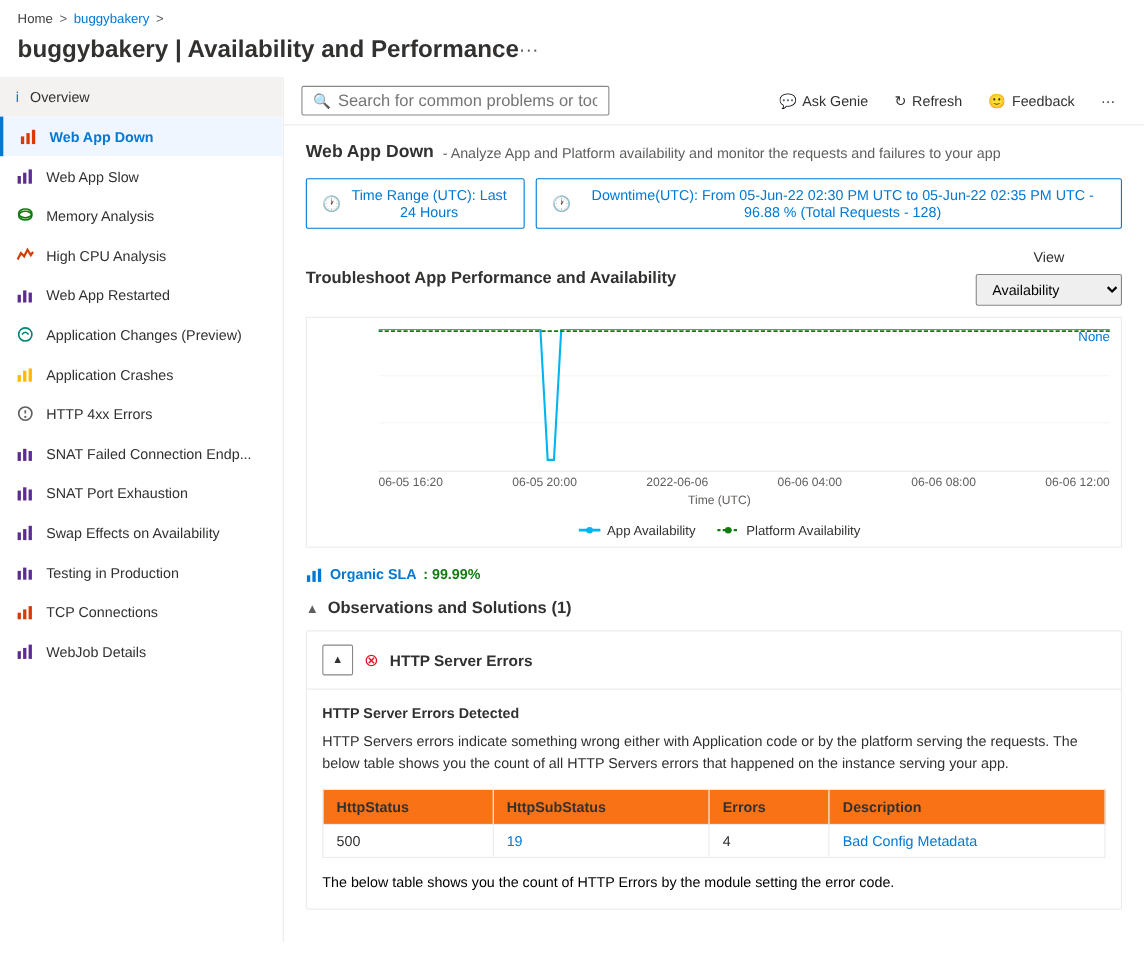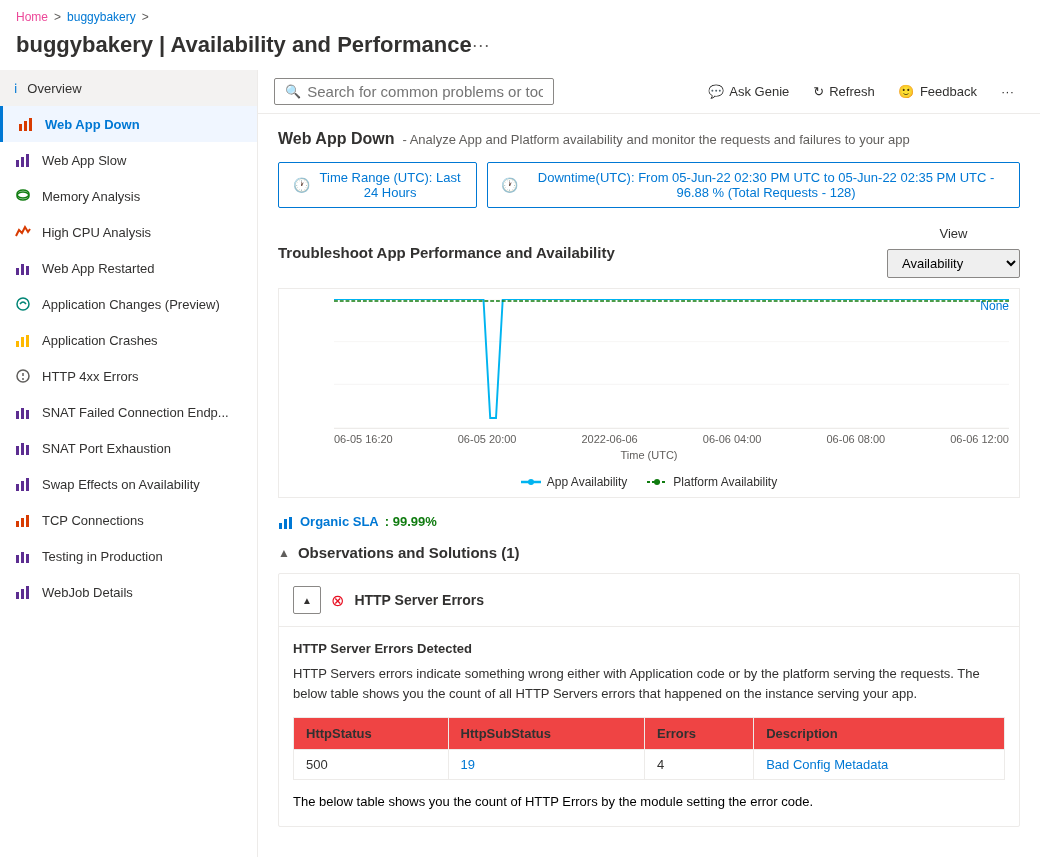--- a/index.html
+++ b/index.html
@@ -47,21 +47,21 @@
     .filter-row { display: flex; gap: 10px; margin-bottom: 18px; }
     .filter-btn { display: flex; align-items: center; gap: 8px; border: 1px solid #0078d4; color: #0078d4; padding: 7px 14px; border-radius: 2px; cursor: pointer; font-size: 13px; background: #fff; }
 
     
     .troubleshoot-header { display: flex; align-items: center; justify-content: space-between; margin-bottom: 10px; }
     .troubleshoot-title { font-size: 15px; font-weight: 600; }
     .view-select { display: flex; align-items: center; gap: 8px; flex-direction: column; }
     .view-select select { border: 1px solid #8a8886; padding: 5px 10px; font-size: 13px; border-radius: 2px; outline: none; }
 
     
-    .chart-container { border: 1px solid #edebe9; padding: 10px 0 0 0; margin-bottom: 16px; position: relative; }
+    .chart-container { border: 1px solid #edebe9; padding: 10px 0 0 10px; margin-bottom: 16px; position: relative; }
     .chart-y-labels { position: absolute; left: 8px; top: 10px; display: flex; flex-direction: column; justify-content: space-between; height: 130px; font-size: 11px; color: #605e5c; }
     .chart-area { margin-left: 55px; margin-right: 10px; height: 130px; position: relative; border-bottom: 1px solid #edebe9; }
     .chart-svg { width: 100%; height: 100%; }
     .chart-x-labels { display: flex; justify-content: space-between; margin-left: 55px; margin-right: 10px; padding: 4px 0; font-size: 11px; color: #605e5c; }
     .chart-x-title { text-align: center; font-size: 11px; color: #605e5c; margin-bottom: 6px; }
     .chart-none { position: absolute; right: 10px; top: 0; font-size: 12px; color: #0078d4; cursor: pointer; }
     .chart-legend { display: flex; align-items: center; gap: 20px; justify-content: center; padding: 8px 0; font-size: 12px; }
     .legend-item { display: flex; align-items: center; gap: 6px; }
 
     
@@ -76,36 +76,36 @@
     .error-card-header { display: flex; align-items: center; gap: 10px; padding: 12px 14px; border-bottom: 1px solid #edebe9; }
     .error-card-toggle { width: 28px; height: 28px; border: 1px solid #8a8886; display: flex; align-items: center; justify-content: center; cursor: pointer; border-radius: 2px; }
     .error-icon { color: #e81123; font-size: 16px; }
     .error-title { font-size: 14px; font-weight: 600; }
     .error-card-body { padding: 14px; }
     .error-detected { font-size: 13px; font-weight: 600; margin-bottom: 8px; }
     .error-desc { font-size: 13px; color: #323130; line-height: 1.5; margin-bottom: 14px; }
 
     
     .data-table { width: 100%; border-collapse: collapse; font-size: 13px; }
-    .data-table th { background: #ef4444; padding: 8px 12px; text-align: left; font-weight: 600; border: 1px solid #edebe9; }
+    .data-table th { background: #f97316; padding: 8px 12px; text-align: left; font-weight: 600; border: 1px solid #edebe9; }
     .data-table td { padding: 7px 12px; border: 1px solid #edebe9; }
     .data-table .link { color: #0078d4; cursor: pointer; }
 
     .bottom-text { font-size: 13px; color: #000000; margin-top: 12px; line-height: 1.5; }
 
     
     ::-webkit-scrollbar { width: 6px; }
     ::-webkit-scrollbar-track { background: #f1f1f1; }
     ::-webkit-scrollbar-thumb { background: #c8c6c4; border-radius: 3px; }
   </style>
 </head>
 <body>
 
 <div class="breadcrumb">
-  <span style="cursor:pointer;color:#ec4899;">Home</span>
+  <span style="cursor:pointer;color:#404040;">Home</span>
   <span style="color:#605e5c;">&gt;</span>
   <span style="cursor:pointer;color:#0078d4;">buggybakery</span>
   <span style="color:#605e5c;">&gt;</span>
 </div>
 
 <div class="page-title">
   <h1>buggybakery | Availability and Performance</h1>
   <span class="ellipsis">···</span>
 </div>
 
@@ -228,39 +228,39 @@
         <svg width="16" height="16" viewBox="0 0 16 16">
             <rect x="1" y="8" width="3" height="7" fill="#5c2d91"></rect>
             <rect x="6" y="5" width="3" height="10" fill="#5c2d91"></rect>
             <rect x="11" y="2" width="3" height="13" fill="#5c2d91"></rect>
           </svg>
       </span>
       <span>Swap Effects on Availability</span>
     </div>
 
     <div class="sidebar-item">
+      <span class="icon icon-purple">
+        <svg width="16" height="16" viewBox="0 0 16 16">
+            <rect x="1" y="7" width="3" height="8" fill="#5c2d91"></rect>
+            <rect x="6" y="4" width="3" height="11" fill="#5c2d91"></rect>
+            <rect x="11" y="6" width="3" height="9" fill="#5c2d91"></rect>
+          </svg>
+      </span>
+      <span>Testing in Production</span>
+    </div>
+
+    <div class="sidebar-item">
       <span class="icon icon-orange">
         <svg width="16" height="16" viewBox="0 0 16 16">
             <rect x="1" y="9" width="3" height="6" fill="#d83b01"></rect>
             <rect x="6" y="6" width="3" height="9" fill="#d83b01"></rect>
             <rect x="11" y="3" width="3" height="12" fill="#d83b01"></rect>
           </svg>
       </span>
       <span>TCP Connections</span>
-    </div>
-
-    <div class="sidebar-item">
-      <span class="icon icon-purple">
-        <svg width="16" height="16" viewBox="0 0 16 16">
-            <rect x="1" y="7" width="3" height="8" fill="#5c2d91"></rect>
-            <rect x="6" y="4" width="3" height="11" fill="#5c2d91"></rect>
-            <rect x="11" y="6" width="3" height="9" fill="#5c2d91"></rect>
-          </svg>
-      </span>
-      <span>Testing in Production</span>
     </div>
 
     <div class="sidebar-item">
       <span class="icon icon-purple">
         <svg width="16" height="16" viewBox="0 0 16 16">
             <rect x="1" y="8" width="3" height="7" fill="#5c2d91"></rect>
             <rect x="6" y="5" width="3" height="10" fill="#5c2d91"></rect>
             <rect x="11" y="2" width="3" height="13" fill="#5c2d91"></rect>
           </svg>
       </span>

